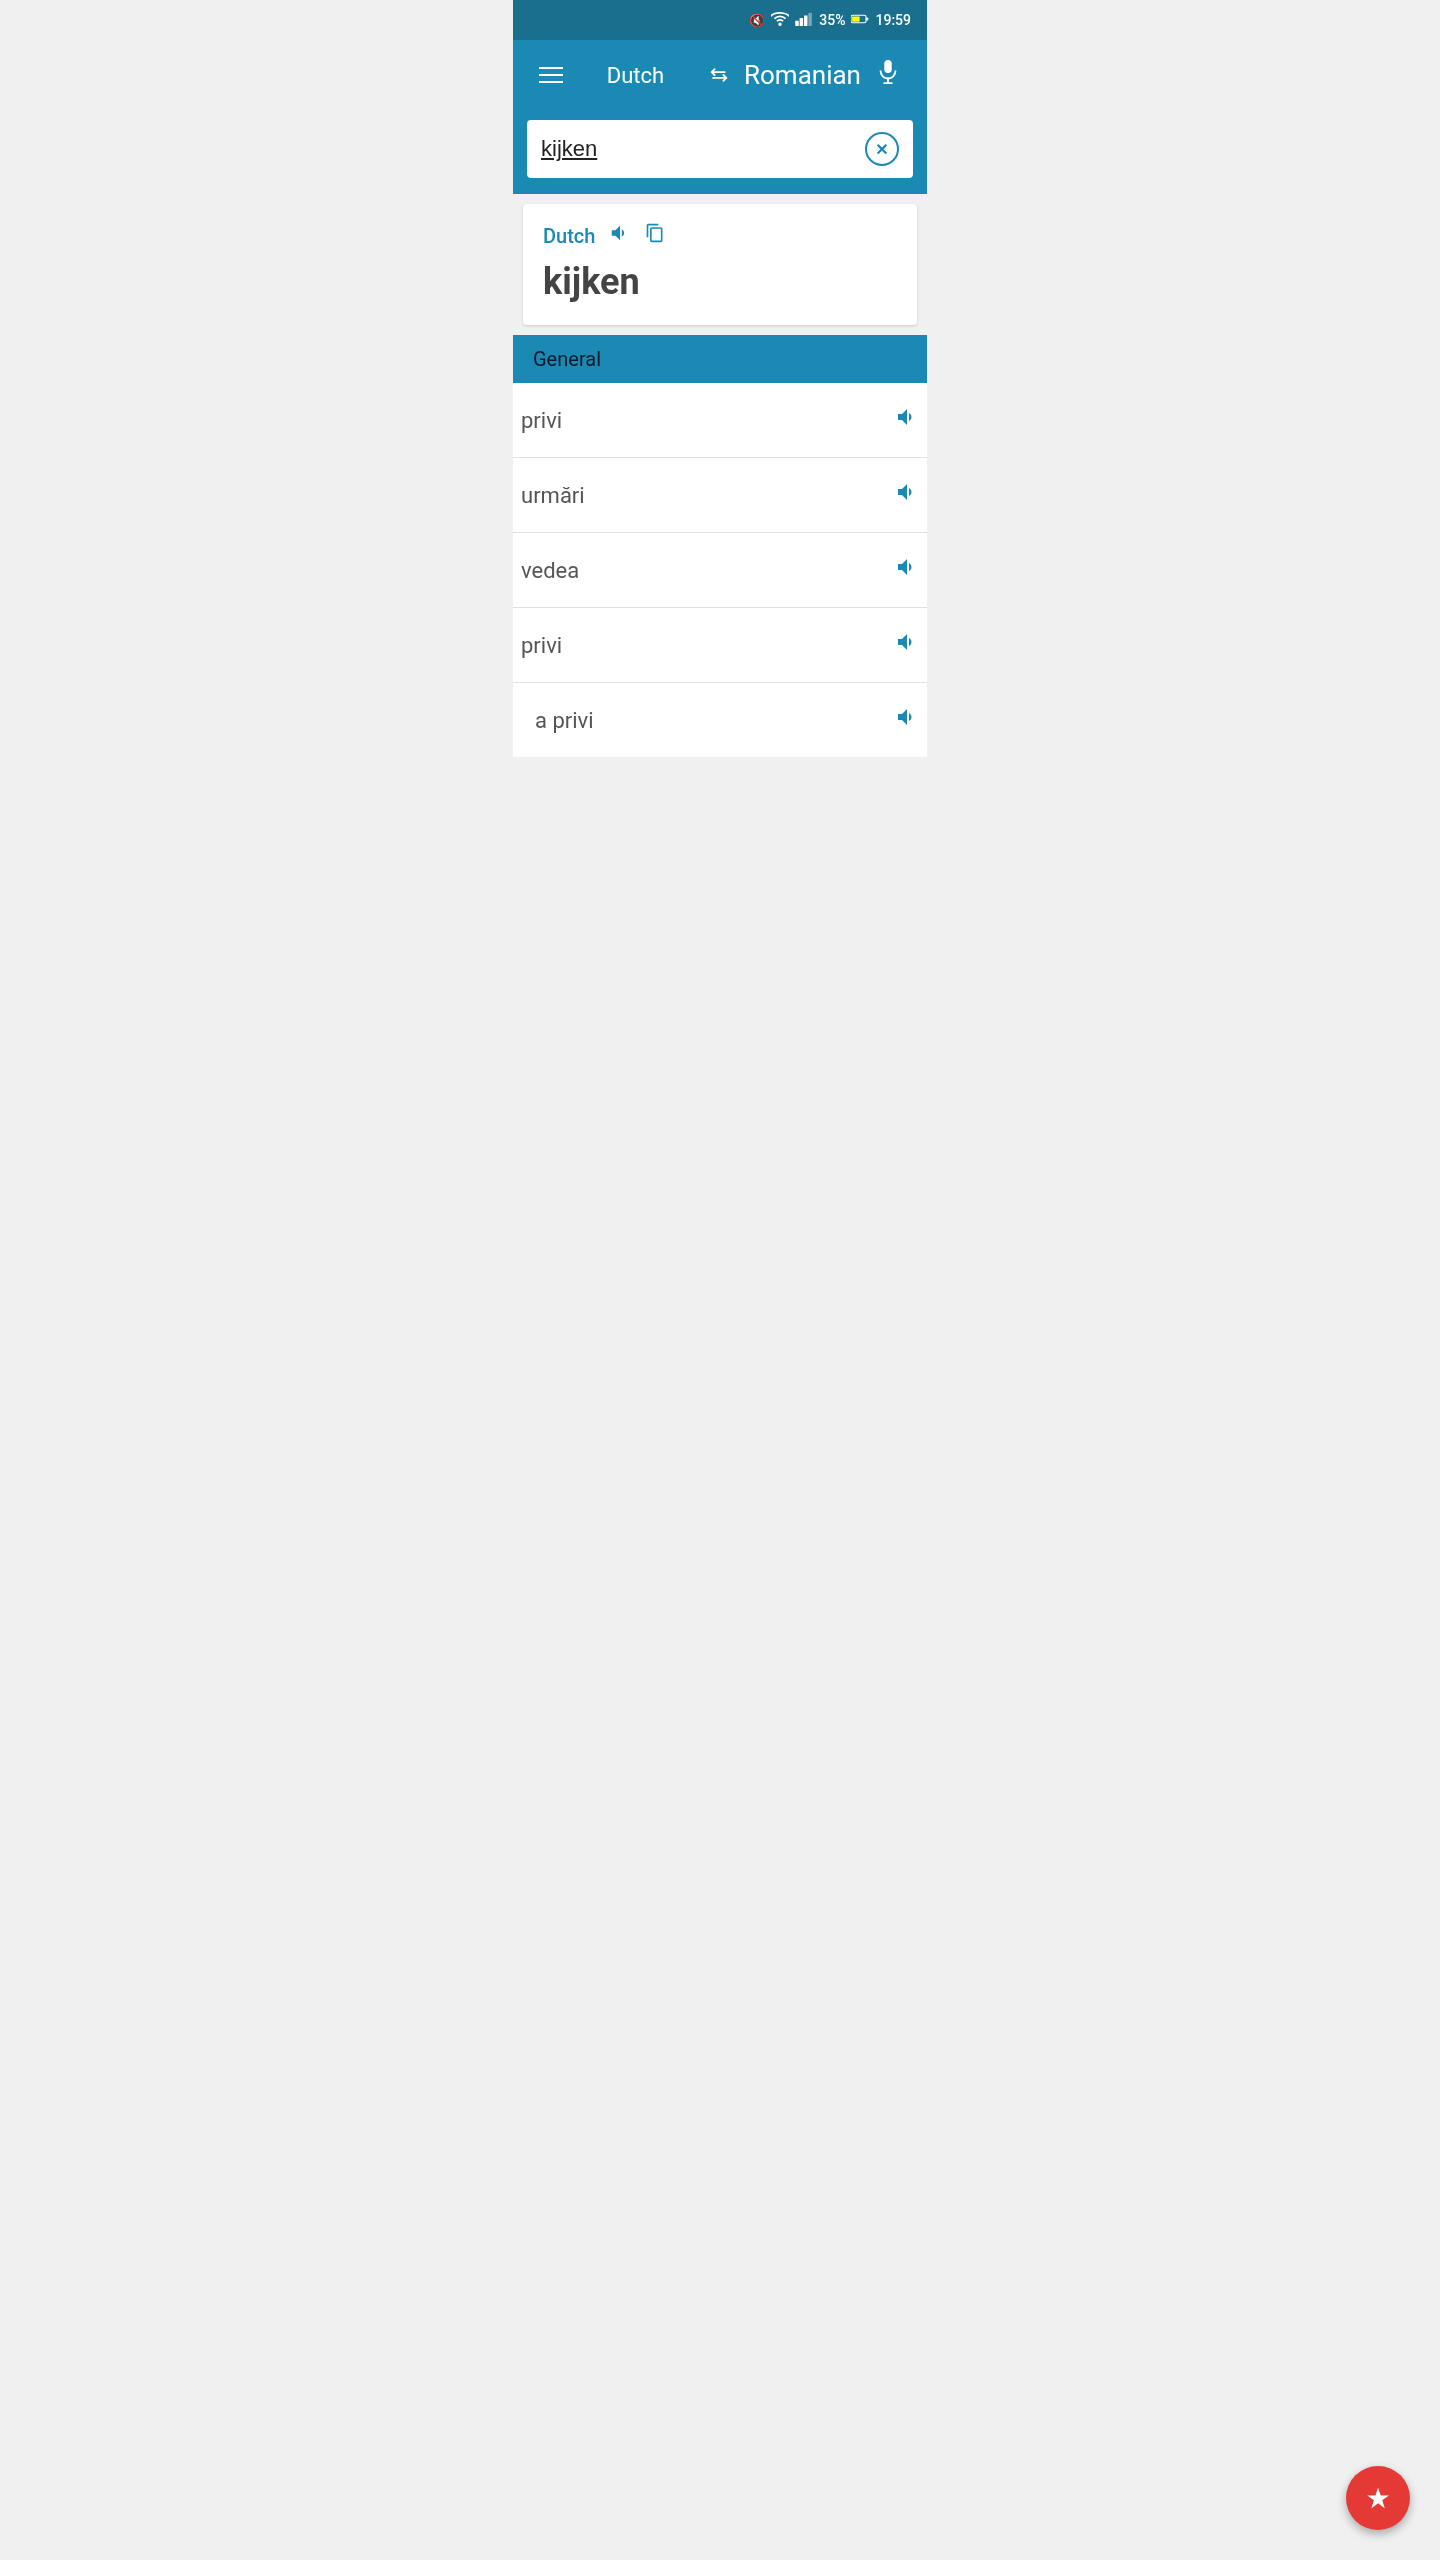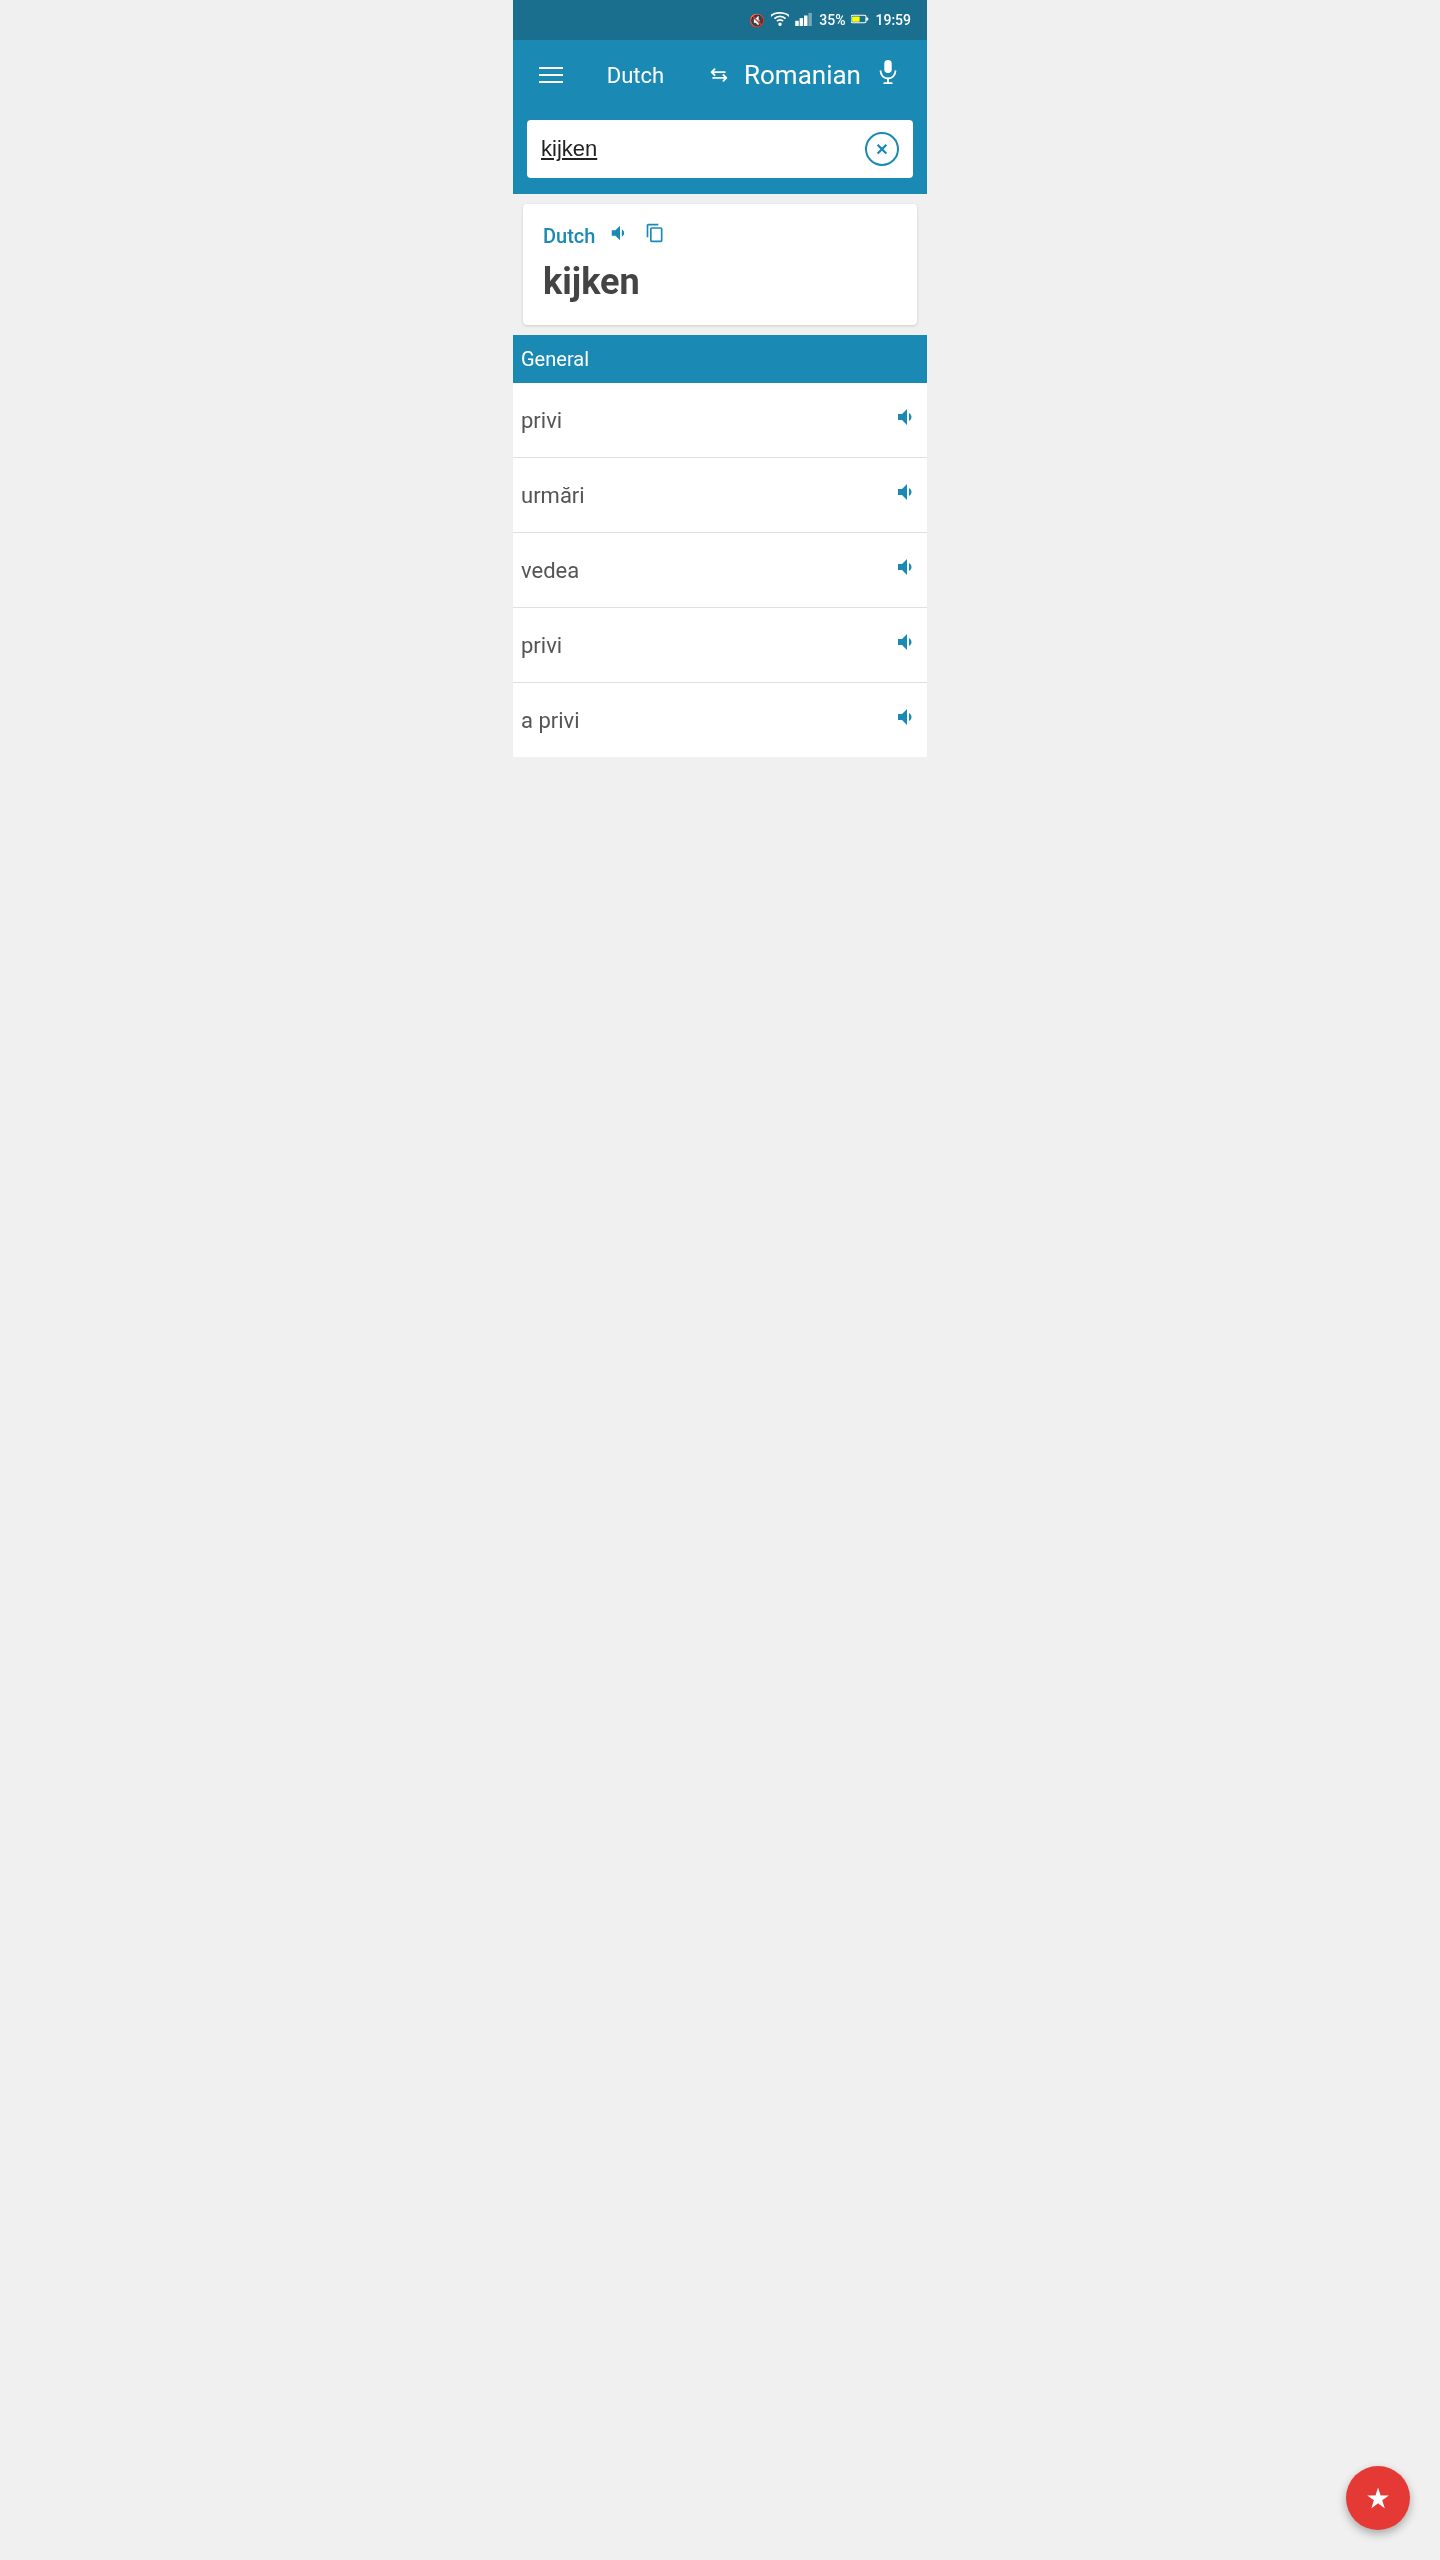--- a/index.html
+++ b/index.html
@@ -182,41 +182,42 @@
 
     .source-word {
       font-size: 36px;
       font-weight: bold;
       color: #444;
     }
 
     
     .section-header {
       background: #1a8ab5;
-      color: #ffffff;
+      color: #0f172a;
       font-size: 20px;
-      padding: 12px 8px;
+      padding: 12px 20px;
       margin-top: 10px;
     }
 
     
     .translation-list {
       background: white;
     }
 
     .translation-item {
       display: flex;
       align-items: center;
       justify-content: space-between;
       padding: 22px 8px;
       border-bottom: 1px solid #e0e0e0;
     }
 
     .translation-item:last-child {
       border-bottom: none;
+      margin-left: 14px;
     }
 
     .translation-word {
       font-size: 22px;
       color: #555;
     }
 
     .translation-sound {
       color: #1a8ab5;
       font-size: 24px;

